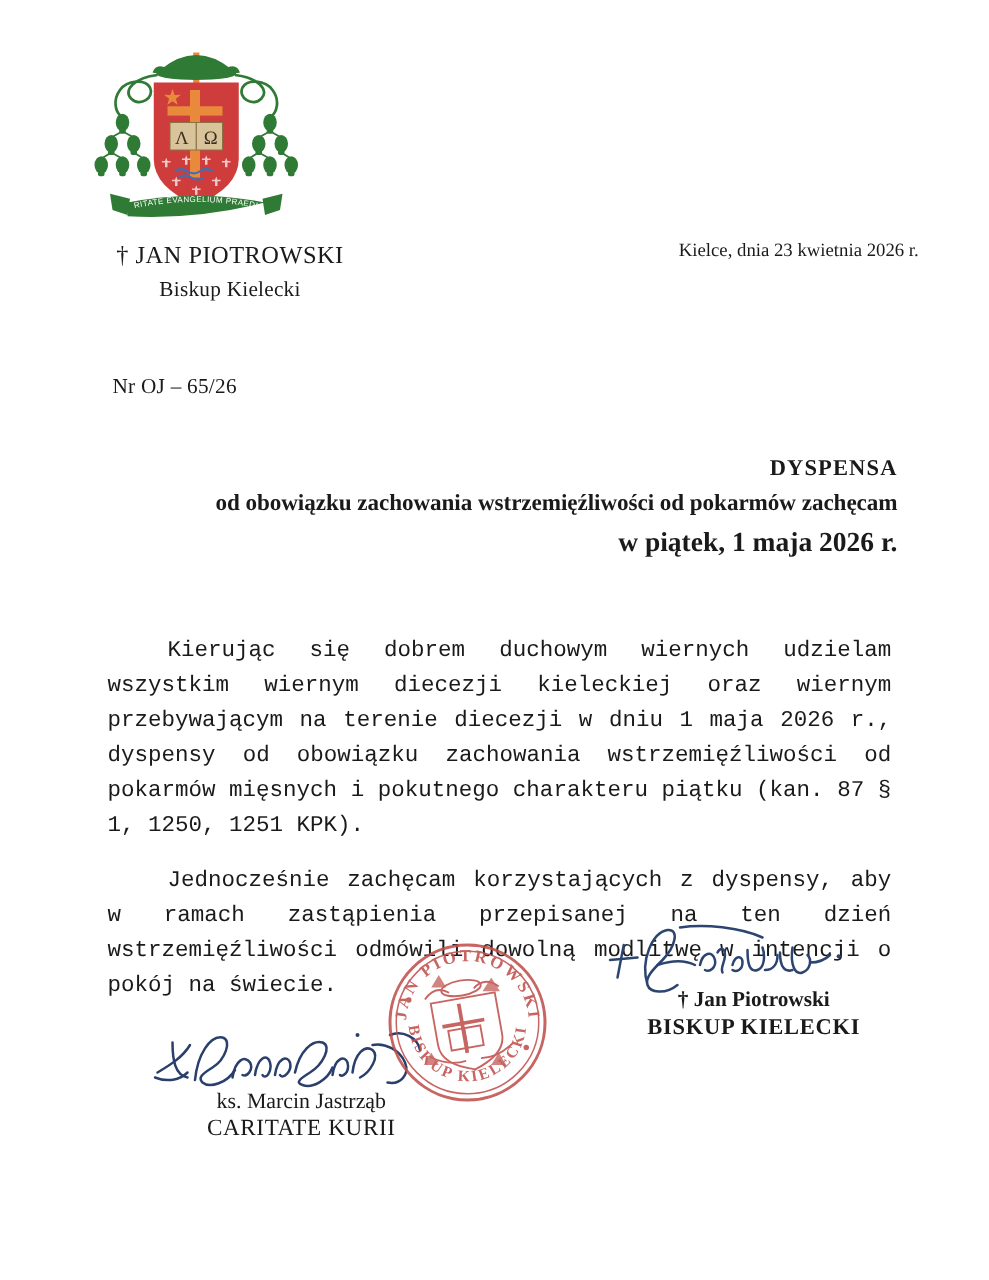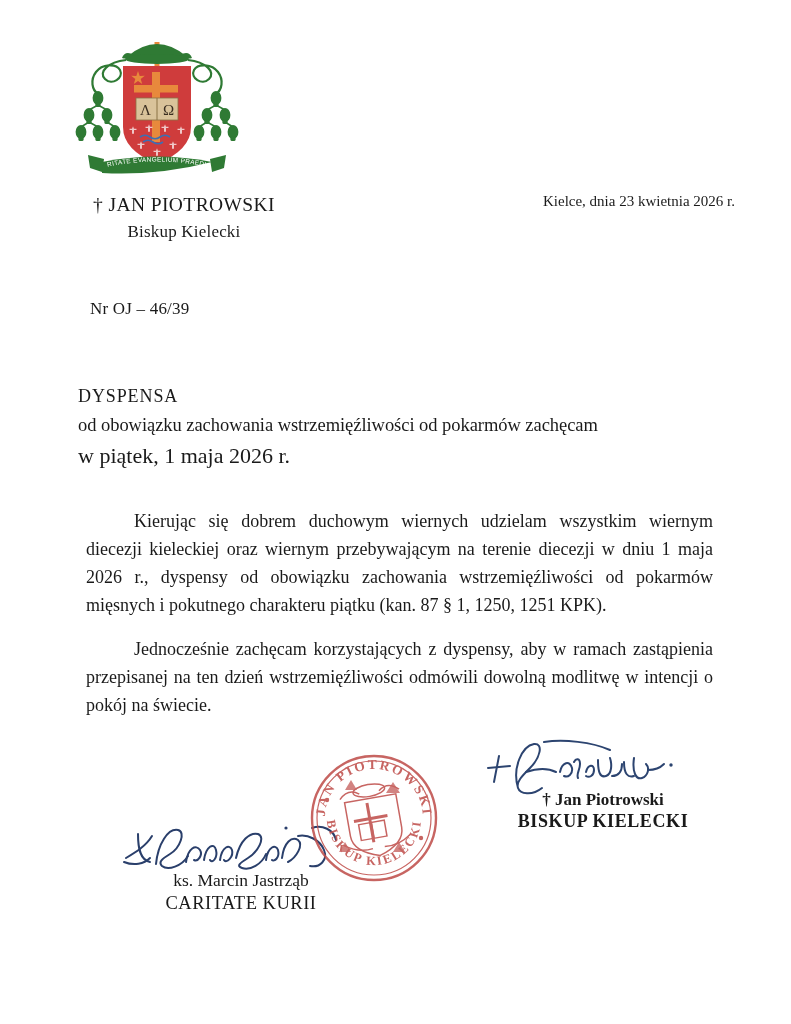--- a/index.html
+++ b/index.html
@@ -73,40 +73,41 @@
     top: 299px;
     font-size: 17px;
     letter-spacing: 0.2px;
   }
   .refno b { font-weight: normal; }
 
   
   .title-block {
     position: absolute;
     left: 78px;
-    top: 384px;
+    top: 362px;
     width: 640px;
-    text-align: left;
-    font-weight: normal;
+    text-align: right;
+    font-weight: bold;
     line-height: 1.42;
   }
   .title-main { font-size: 18px; letter-spacing: 0.9px; }
   .title-sub1 { font-size: 18.5px; letter-spacing: -0.05px; margin-top: 2px; }
   .title-sub2 { font-size: 22px; margin-top: 2px; }
 
   
   .body-text {
     position: absolute;
     left: 86px;
     top: 508px;
     width: 627px;
     font-size: 18px;
     line-height: 1.555;
     text-align: justify;
     text-justify: inter-word;
+    font-family: Liberation Mono, monospace;
   }
   .body-text p {
     margin: 0;
     text-indent: 48px;
   }
   .body-text p.gap { margin-top: 16px; }
 
   
   .sig-right {
     position: absolute;
@@ -271,21 +272,21 @@
     </svg>
   </div>
 
   <div class="name-block">
     <div class="name-line1">† JAN PIOTROWSKI</div>
     <div class="name-line2">Biskup Kielecki</div>
   </div>
 
   <div class="placedate">Kielce, dnia 23 kwietnia 2026 r.</div>
 
-  <div class="refno"><b>Nr</b> <span>OJ – 46/39</span></div>
+  <div class="refno"><b>Nr</b> <span>OJ – 65/26</span></div>
 
   <div class="title-block">
     <div class="title-main">DYSPENSA</div>
     <div class="title-sub1">od obowiązku zachowania wstrzemięźliwości od pokarmów zachęcam</div>
     <div class="title-sub2">w piątek, 1 maja 2026 r.</div>
   </div>
 
   <div class="body-text">
     <p>Kierując się dobrem duchowym wiernych udzielam wszystkim wiernym diecezji kieleckiej oraz wiernym przebywającym na terenie diecezji w dniu 1 maja 2026 r., dyspensy od obowiązku zachowania wstrzemięźliwości od pokarmów mięsnych i pokutnego charakteru piątku (kan. 87 § 1, 1250, 1251 KPK).</p>
     <p class="gap">Jednocześnie zachęcam korzystających z dyspensy, aby w ramach zastąpienia przepisanej na ten dzień wstrzemięźliwości odmówili dowolną modlitwę w intencji o pokój na świecie.</p>

